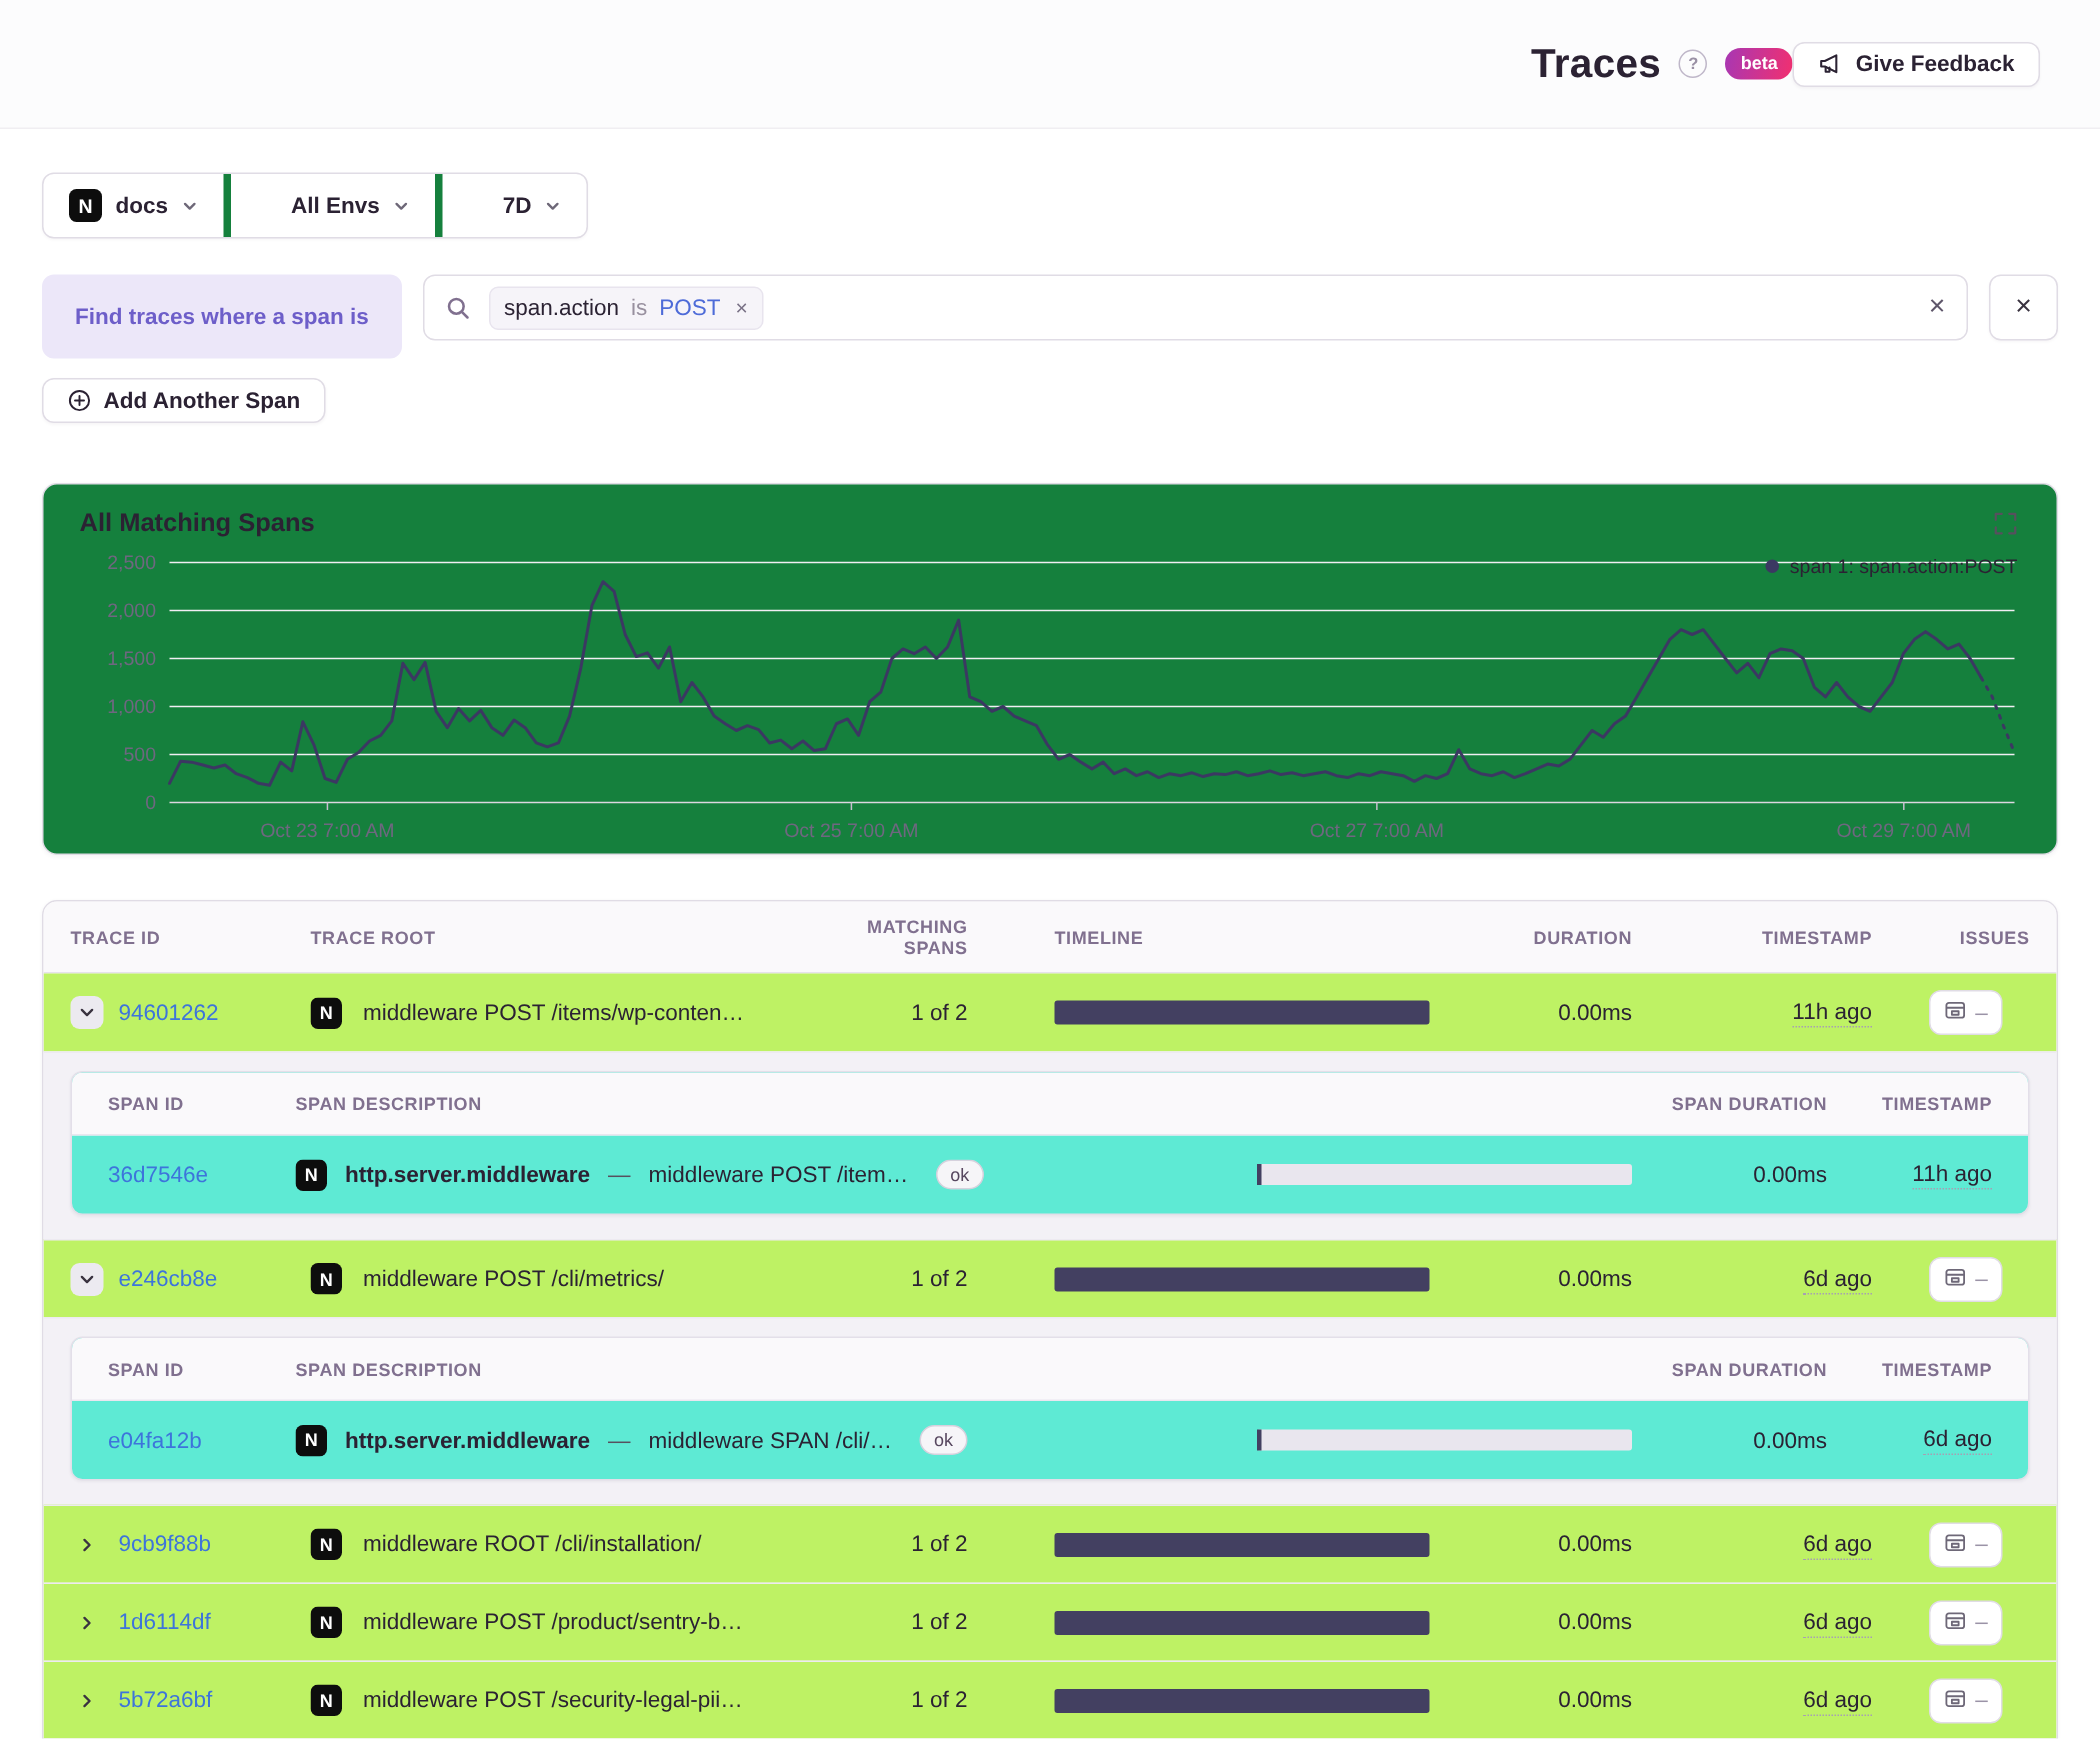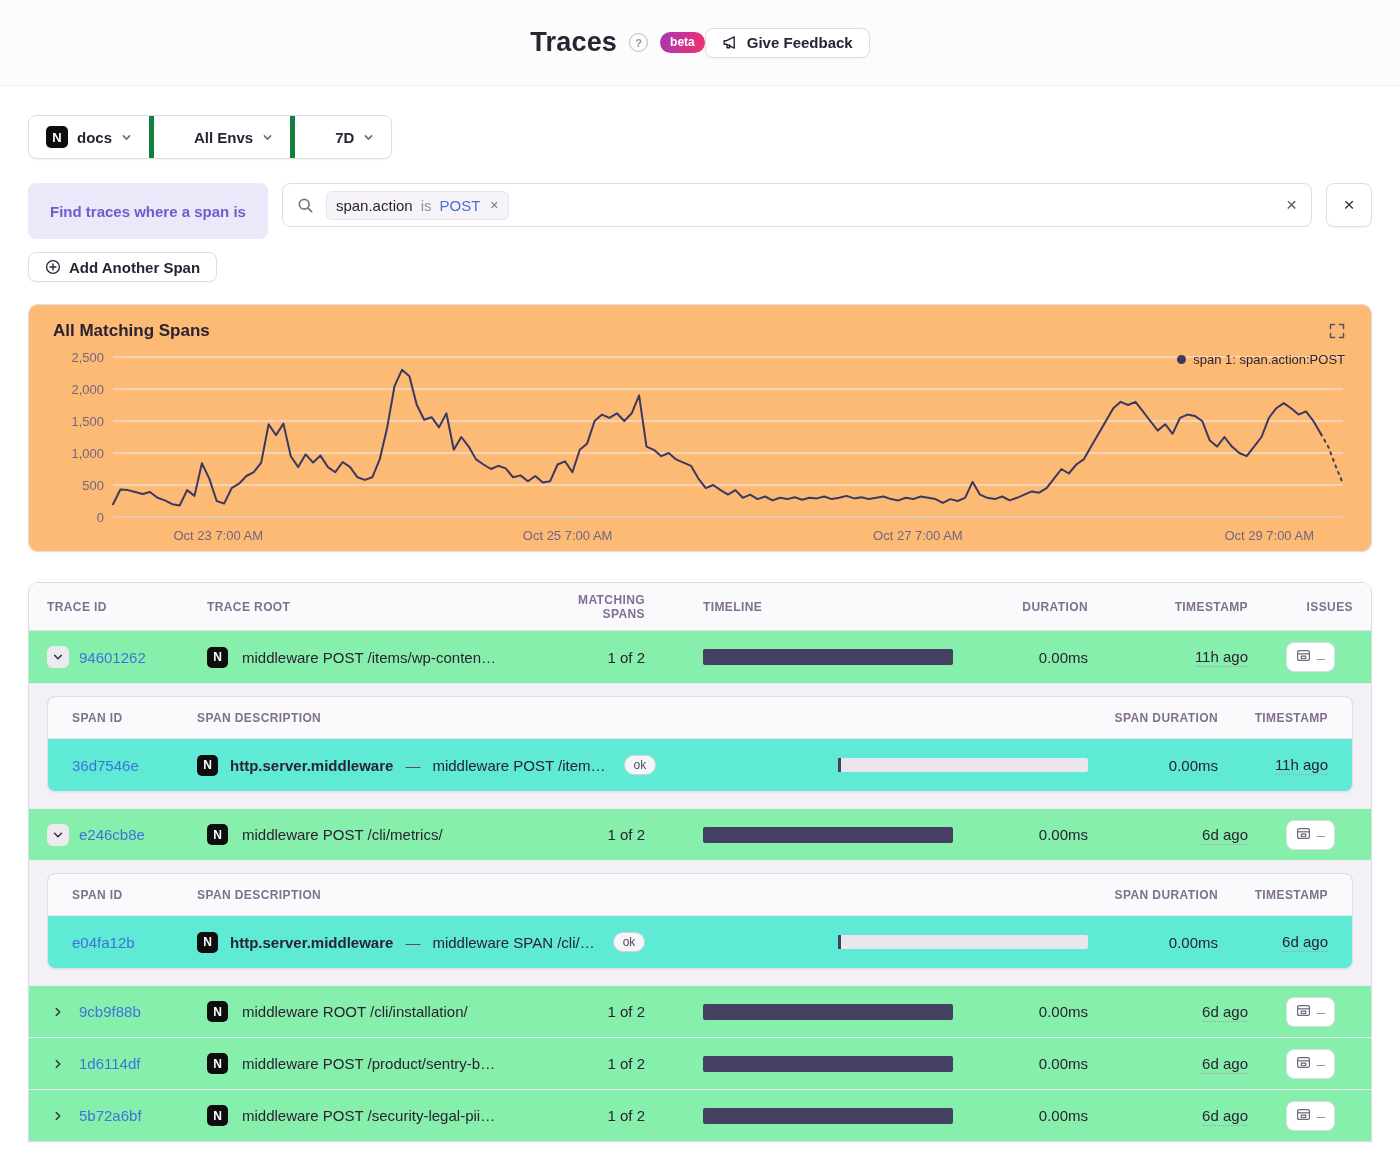--- a/index.html
+++ b/index.html
@@ -1,21 +1,21 @@
 <!DOCTYPE html>
 <html><head>
 <meta charset="utf-8">
 <style>
   * { box-sizing: border-box; margin: 0; padding: 0; }
   html,body { width:1400px; height:1159px; overflow:hidden; background:#fff;
     font-family:"Liberation Sans", sans-serif; color:#2b2233; }
 
   
-  .hdr { height:86px; display:flex; align-items:center; justify-content:center;
-    padding:0 24px; background:#fcfcfd; border-bottom:1px solid #f0eef2; }
+  .hdr { height:86px; display:flex; align-items:center; justify-content:flex-end;
+    padding:0 40px; background:#fcfcfd; border-bottom:1px solid #f0eef2; }
   .hdr-left { display:flex; align-items:center; gap:12px; }
   .title { font-size:27px; font-weight:700; letter-spacing:.2px; }
   .help { width:19px; height:19px; border:1.5px solid #bfb7c9; border-radius:50%;
     color:#9a90a5; font-size:11px; font-weight:700; display:flex; align-items:center;
     justify-content:center; }
   .beta { color:#fff; font-size:12px; font-weight:700; padding:3px 10px 4px; border-radius:20px;
     background:linear-gradient(103deg,#a737b4,#f2306f); }
   .btn { display:inline-flex; align-items:center; gap:8px; background:#fff;
     border:1px solid #e0dce5; border-radius:8px; height:30px; padding:0 16px;
     font-size:15px; font-weight:700; color:#2b2233; box-shadow:0 1px 2px rgba(43,34,51,.04);
@@ -46,41 +46,41 @@
   .top  { color:#98909f; }
   .tval { color:#4e6bd8; }
   .tx   { color:#7a7287; font-size:14px; margin-left:2px; cursor:pointer; }
   .clear { margin-left:auto; color:#5f576b; font-size:19px; cursor:pointer; }
   .xbtn { width:46px; height:44px; flex:none; display:flex; align-items:center;
     justify-content:center; border:1px solid #e0dce5; border-radius:8px; background:#fff;
     font-size:19px; color:#3a3340; cursor:pointer; box-shadow:0 1px 2px rgba(43,34,51,.04); }
   .addspan { margin-top:13px; }
 
   
-  .chart-card { position:relative; margin-top:22px; background:#fdba74; border:1px solid #e0dce5;
+  .chart-card { position:relative; margin-top:40px; background:#15803d; border:1px solid #e0dce5;
     border-radius:10px; box-shadow:0 1px 3px rgba(43,34,51,.05); padding:16px 24px 8px; }
   .chart-title { font-size:17px; font-weight:700; }
   .fullscreen { position:absolute; top:18px; right:26px; cursor:pointer; }
   .legend { position:absolute; top:47px; right:26px; display:flex; align-items:center;
     gap:7px; font-size:13px; color:#2b2233; }
   .legend .dot { width:9px; height:9px; border-radius:50%; }
   .chart-card svg.plot { display:block; margin-top:2px; }
   text.axis { font-family:"Liberation Sans",sans-serif; font-size:13px; fill:#6f6780; }
 
   
   .table-card { margin-top:30px; background:#fff; border:1px solid #e0dce5;
     border-radius:10px 10px 0 0; overflow:hidden; box-shadow:0 1px 3px rgba(43,34,51,.05); }
   .tgrid { display:grid; grid-template-columns:140px minmax(0,1fr) 130px 285px 100px 140px 85px;
     align-items:center; padding:0 18px;gap:20px; }
   .thead { height:48px; background:#faf9fb; border-bottom:1px solid #e6e2ea; }
   .th { font-size:12px; font-weight:700; letter-spacing:.4px; color:#80708f;
     text-transform:uppercase; }
   .r { text-align:right; }
   .pr { padding-right:18px; }
-  .trow { height:52px; background:#86efac; border-top:1px solid #edeaf1; }
+  .trow { height:52px; background:#bef264; border-top:1px solid #edeaf1; }
   .trow:first-of-type, .thead + .trow { border-top:none; }
   .idcell { display:flex; align-items:center; gap:10px; }
   .chev-btn { width:22px; height:22px; flex:none; border-radius:6px; background:#eceaf0;
     display:flex; align-items:center; justify-content:center; cursor:pointer; }
   .chev-plain { width:22px; height:22px; flex:none; display:flex; align-items:center;
     justify-content:center; cursor:pointer; background:none; }
   .link { color:#3d74db; font-size:15px; text-decoration:none; cursor:pointer; }
   .rootcell { display:flex; align-items:center; gap:14px; font-size:15px; overflow:hidden;
     white-space:nowrap; }
   .val { font-size:15px; }

